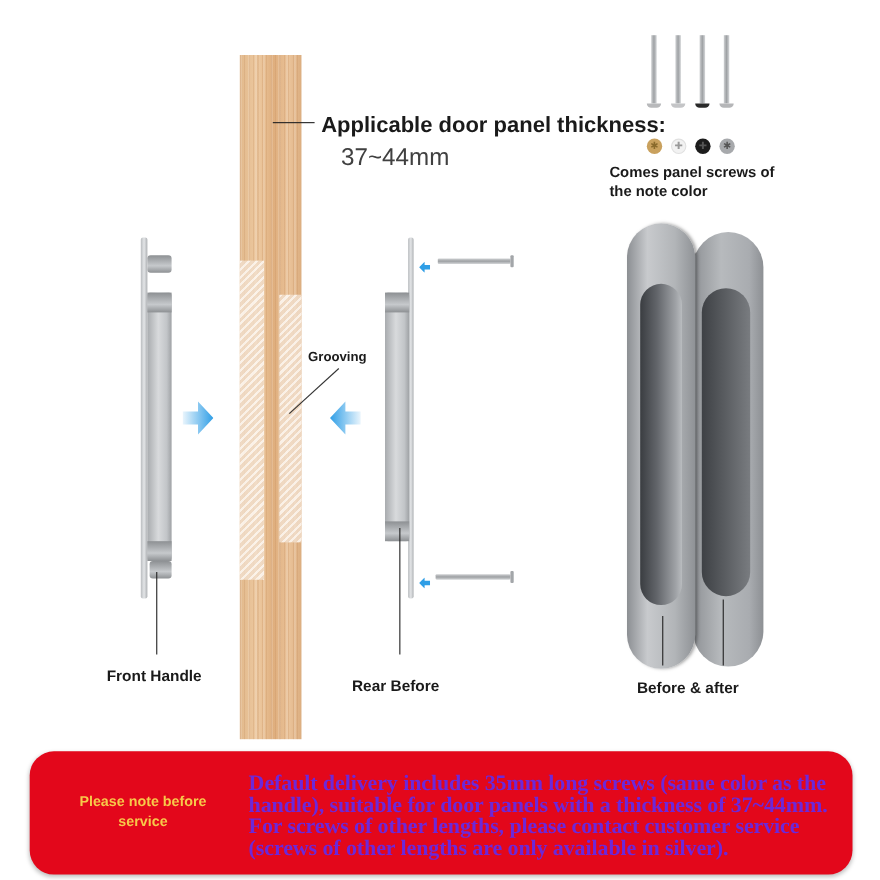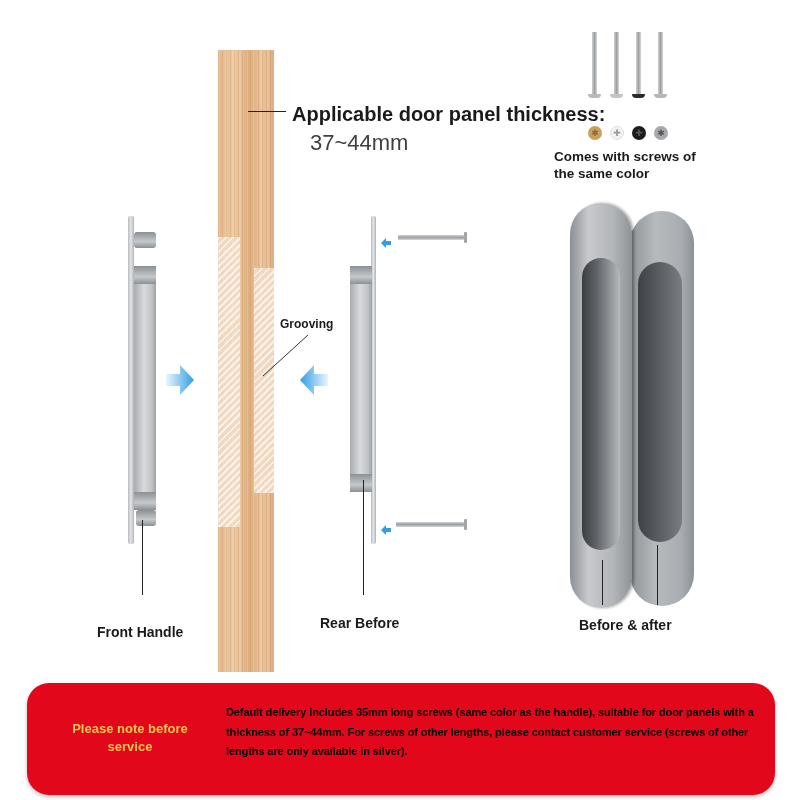--- a/index.html
+++ b/index.html
@@ -74,22 +74,22 @@
     background: #e3071b; border-radius: 22px;
     box-shadow: 0 2px 4px rgba(0,0,0,0.25);
   }
   .notice-title {
     left: 60px; top: 720px; width: 140px; text-align: center;
     color: #f7c94a; font-family: "Liberation Sans", sans-serif; font-weight: bold;
     font-size: 13px; line-height: 18px;
   }
   .notice-body {
     left: 226px; top: 703px; width: 530px;
-    color: #000000; font-family: Liberation Sans, sans-serif; font-weight: bold;
-    font-size: 11px; line-height: 19.5px; letter-spacing: -0.1px;
+    color: #6d28d9; font-family: Liberation Serif, serif; font-weight: bold;
+    font-size: 20px; line-height: 19.5px; letter-spacing: -0.1px;
   }
 </style>
 </head>
 <body>
 
 <div class="abs door"></div>
 <div class="abs groove groove-front"></div>
 <div class="abs groove groove-rear"></div>
 
 <div class="abs leader" style="left:248px; top:111px; width:38px; height:1px;"></div>
@@ -103,21 +103,21 @@
 
 <div class="abs" style="left:128px; top:216px; width:32px; height:330px;">
   <div class="abs plate" style="left:0; top:0; width:6px; height:328px;"></div>
   <div class="abs cup-end" style="left:6px; top:16px; width:22px; height:16px; border-radius:3px;"></div>
   <div class="abs cup" style="left:6px; top:50px; width:22px; height:244px; border-radius:3px;"></div>
   <div class="abs cup-end" style="left:6px; top:50px; width:22px; height:18px;"></div>
   <div class="abs cup-end" style="left:6px; top:276px; width:22px; height:18px;"></div>
   <div class="abs cup-end" style="left:8px; top:294px; width:20px; height:16px; border-radius:3px;"></div>
 </div>
 <div class="abs leader" style="left:142px; top:520px; width:1px; height:75px;"></div>
-<div class="abs label" style="left:97px; top:624px; font-size:14px;">Front Handle</div>
+<div class="abs label" style="left:97px; top:606px; font-size:14px;">Front Handle</div>
 
 <div class="abs arrow" style="left:166px; top:364px;">
   <svg width="28" height="32" viewBox="0 0 28 32">
     <defs>
         <linearGradient id="ga" x1="0" x2="1">
           <stop offset="0" stop-color="#2f9ee6" stop-opacity="0.1"></stop>
           <stop offset="1" stop-color="#2f9ee6"></stop>
         </linearGradient>
       </defs>
     <path d="M0 10 H14 V1 L28 16 L14 31 V22 H0 Z" fill="url(#ga)"></path>
@@ -169,22 +169,22 @@
   <div class="abs screw-vhead" style="left:46px; top:62px; background:#2a2a2a;"></div>
   <div class="abs screw-v" style="left:72px; top:0; height:62px;"></div>
   <div class="abs screw-vhead" style="left:68px; top:62px; background:#b5b6b8;"></div>
 
   <div class="abs screw-dot" style="left:2px; top:94px; background:#c9a15e; color:#8a6a2c;">✱</div>
   <div class="abs screw-dot" style="left:24px; top:94px; background:#f2f2f2; color:#999; border:1px solid #e0e0e0;">✚</div>
   <div class="abs screw-dot" style="left:46px; top:94px; background:#1c1c1c; color:#555;">✚</div>
   <div class="abs screw-dot" style="left:68px; top:94px; background:#a7a9ac; color:#555;">✱</div>
 </div>
 <div class="abs label" style="left:554px; top:148px; font-size:13.5px; line-height:17px;">
-  <div>Comes with screws of</div>
-  <div>the same color</div>
+  <div>Comes panel screws of</div>
+  <div>the note color</div>
 </div>
 
 <div class="abs screw-h" style="left:622px; top:229px; width:34px; transform:rotate(-6deg);"></div>
 <div class="abs screw-h" style="left:622px; top:531px; width:34px; transform:rotate(-6deg);"></div>
 <div class="abs oval rear-oval"></div>
 <div class="abs rear-slot"></div>
 <div class="abs oval front-oval"></div>
 <div class="abs front-slot"></div>
 
 <div class="abs leader" style="left:602px; top:560px; width:1px; height:45px;"></div>

